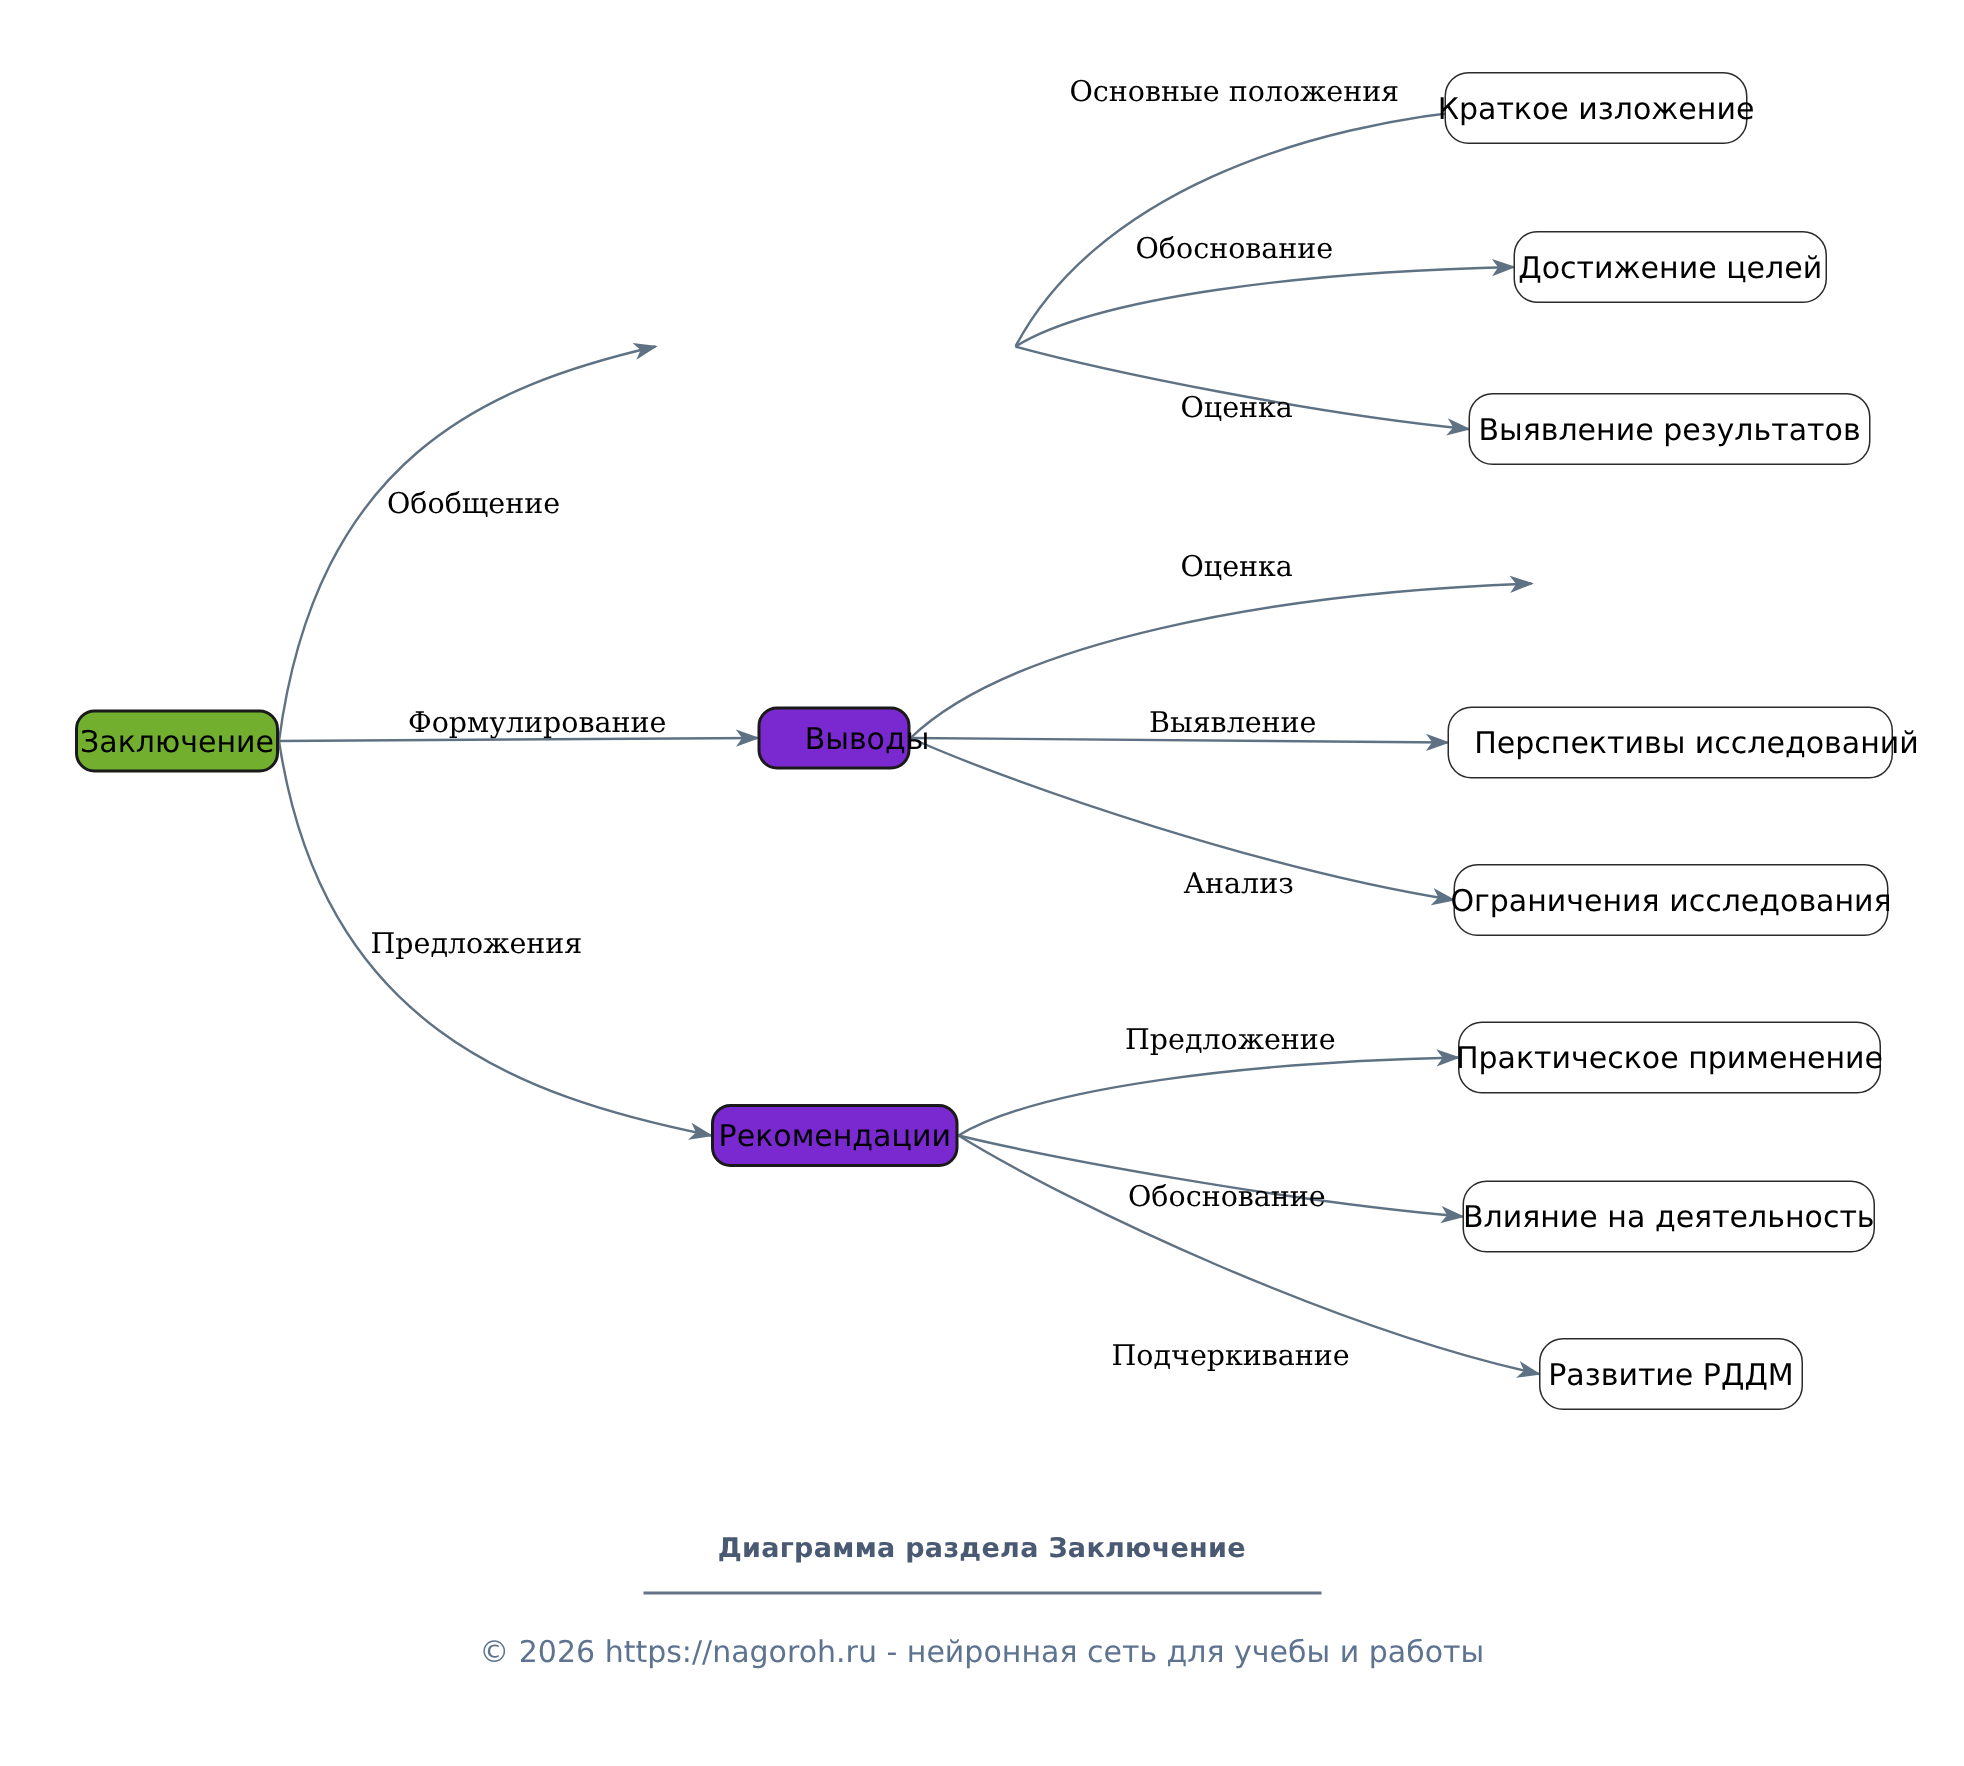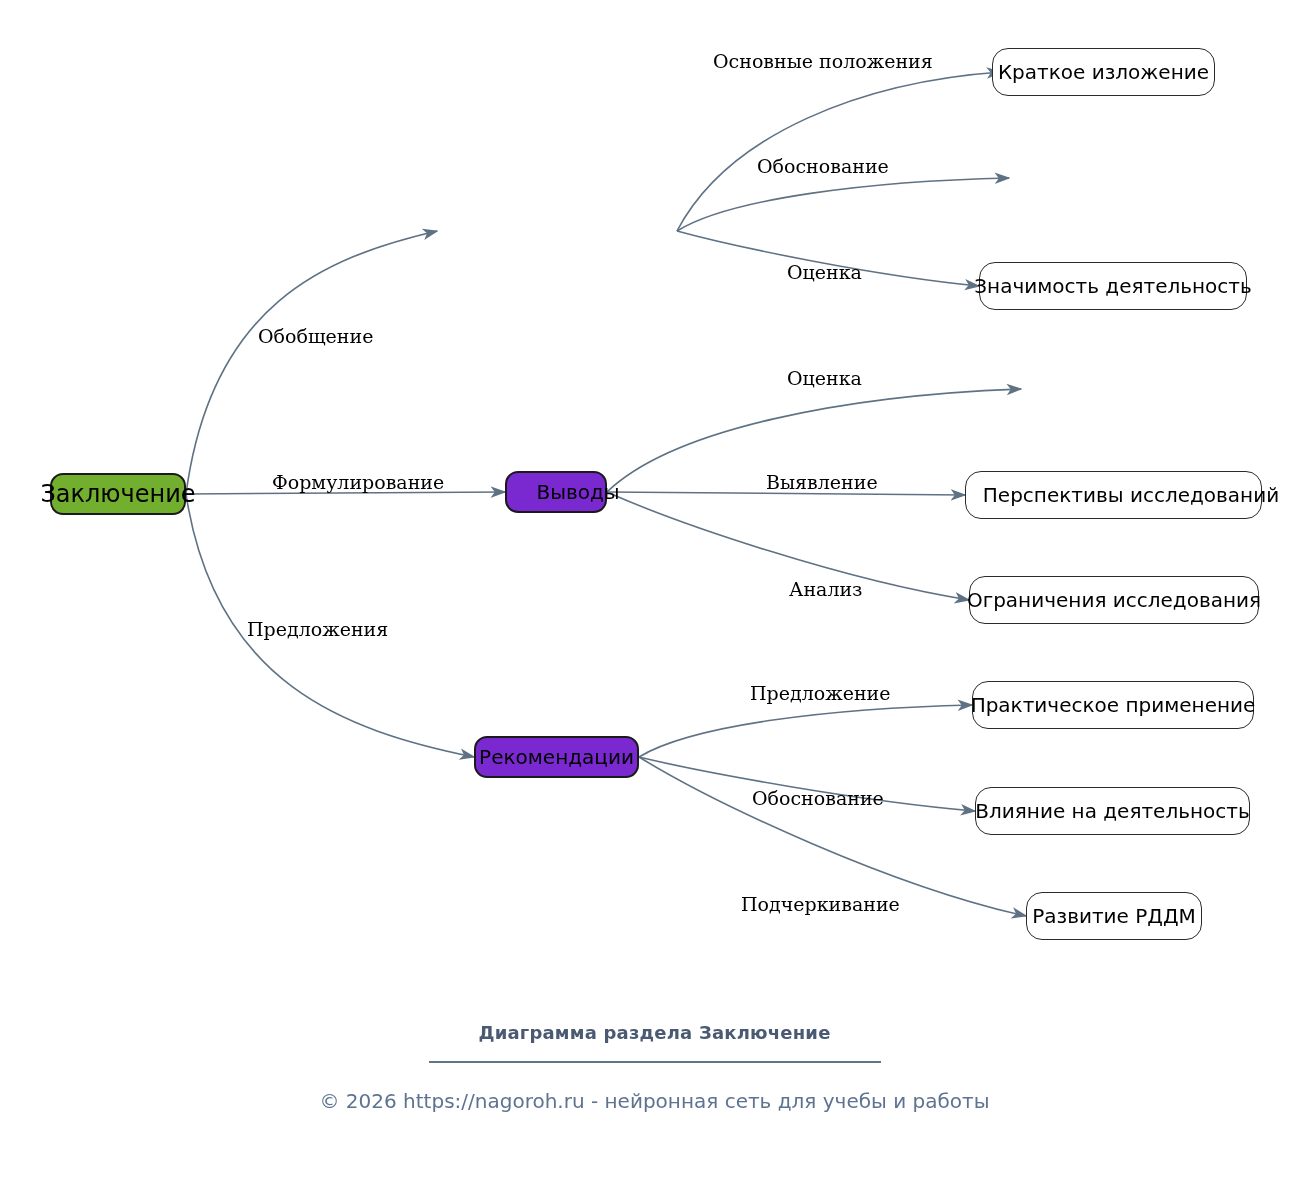--- a/index.html
+++ b/index.html
@@ -37,21 +37,21 @@
     text-align: center;
     white-space: nowrap;
     font-family: "DejaVu Sans", sans-serif;
     line-height: 1;
   }
   .node-root {
     background: #72af2e;
     border: 2px solid #1a1a1a;
     border-radius: 13px;
     color: #000000;
-    font-size: 24px;
+    font-size: 20px;
   }
   .node-branch {
     background: #7a28cf;
     border: 2px solid #1a1a1a;
     border-radius: 13px;
     color: #000000;
     font-size: 20px;
   }
   .node-leaf {
     background: #ffffff;
@@ -120,25 +120,28 @@
         <path d="M 639,757 C 692.28,724.76 832.14,708.12 972,705"></path>
         <path d="M 639,757 C 706.2,773.2 860.76,801.28 975,811"></path>
         <path d="M 639,757 C 716.4,804.7 894.4200000000001,887.38 1026,916"></path>
       </g>
   </svg>
 
   <div class="node node-root" style="left: 50px; top: 473px; width: 136px; height: 42px; background: rgb(114, 175, 46); border-color: rgb(26, 26, 26);">
     <span>Заключение</span>
   </div>
 
-  <div class="node node-leaf" style="left: 992px; top: 48px; width: 223px; height: 48px;">
+  <div class="node node-leaf" style="left: 963px; top: 48px; width: 202px; height: 48px;">
     <span>Краткое изложение</span>
   </div>
+  <div class="node node-leaf" style="left: 1009px; top: 154px; width: 209px; height: 48px;">
+    <span>Достижение целей</span>
+  </div>
   <div class="node node-leaf" style="left: 979px; top: 262px; width: 268px; height: 48px;">
-    <span>Значимость деятельность</span>
+    <span>Выявление результатов</span>
   </div>
 
   <div class="node node-branch" style="left: 505px; top: 471px; width: 102px; height: 42px; background: rgb(122, 40, 207); border-color: rgb(26, 26, 26); padding-left: 44px;">
     <span>Выводы</span>
   </div>
   <div class="node node-leaf" style="left: 965px; top: 471px; width: 297px; height: 48px; padding-left: 35px;">
     <span>Перспективы исследований</span>
   </div>
   <div class="node node-leaf" style="left: 969px; top: 576px; width: 290px; height: 48px;">
     <span>Ограничения исследования</span>

